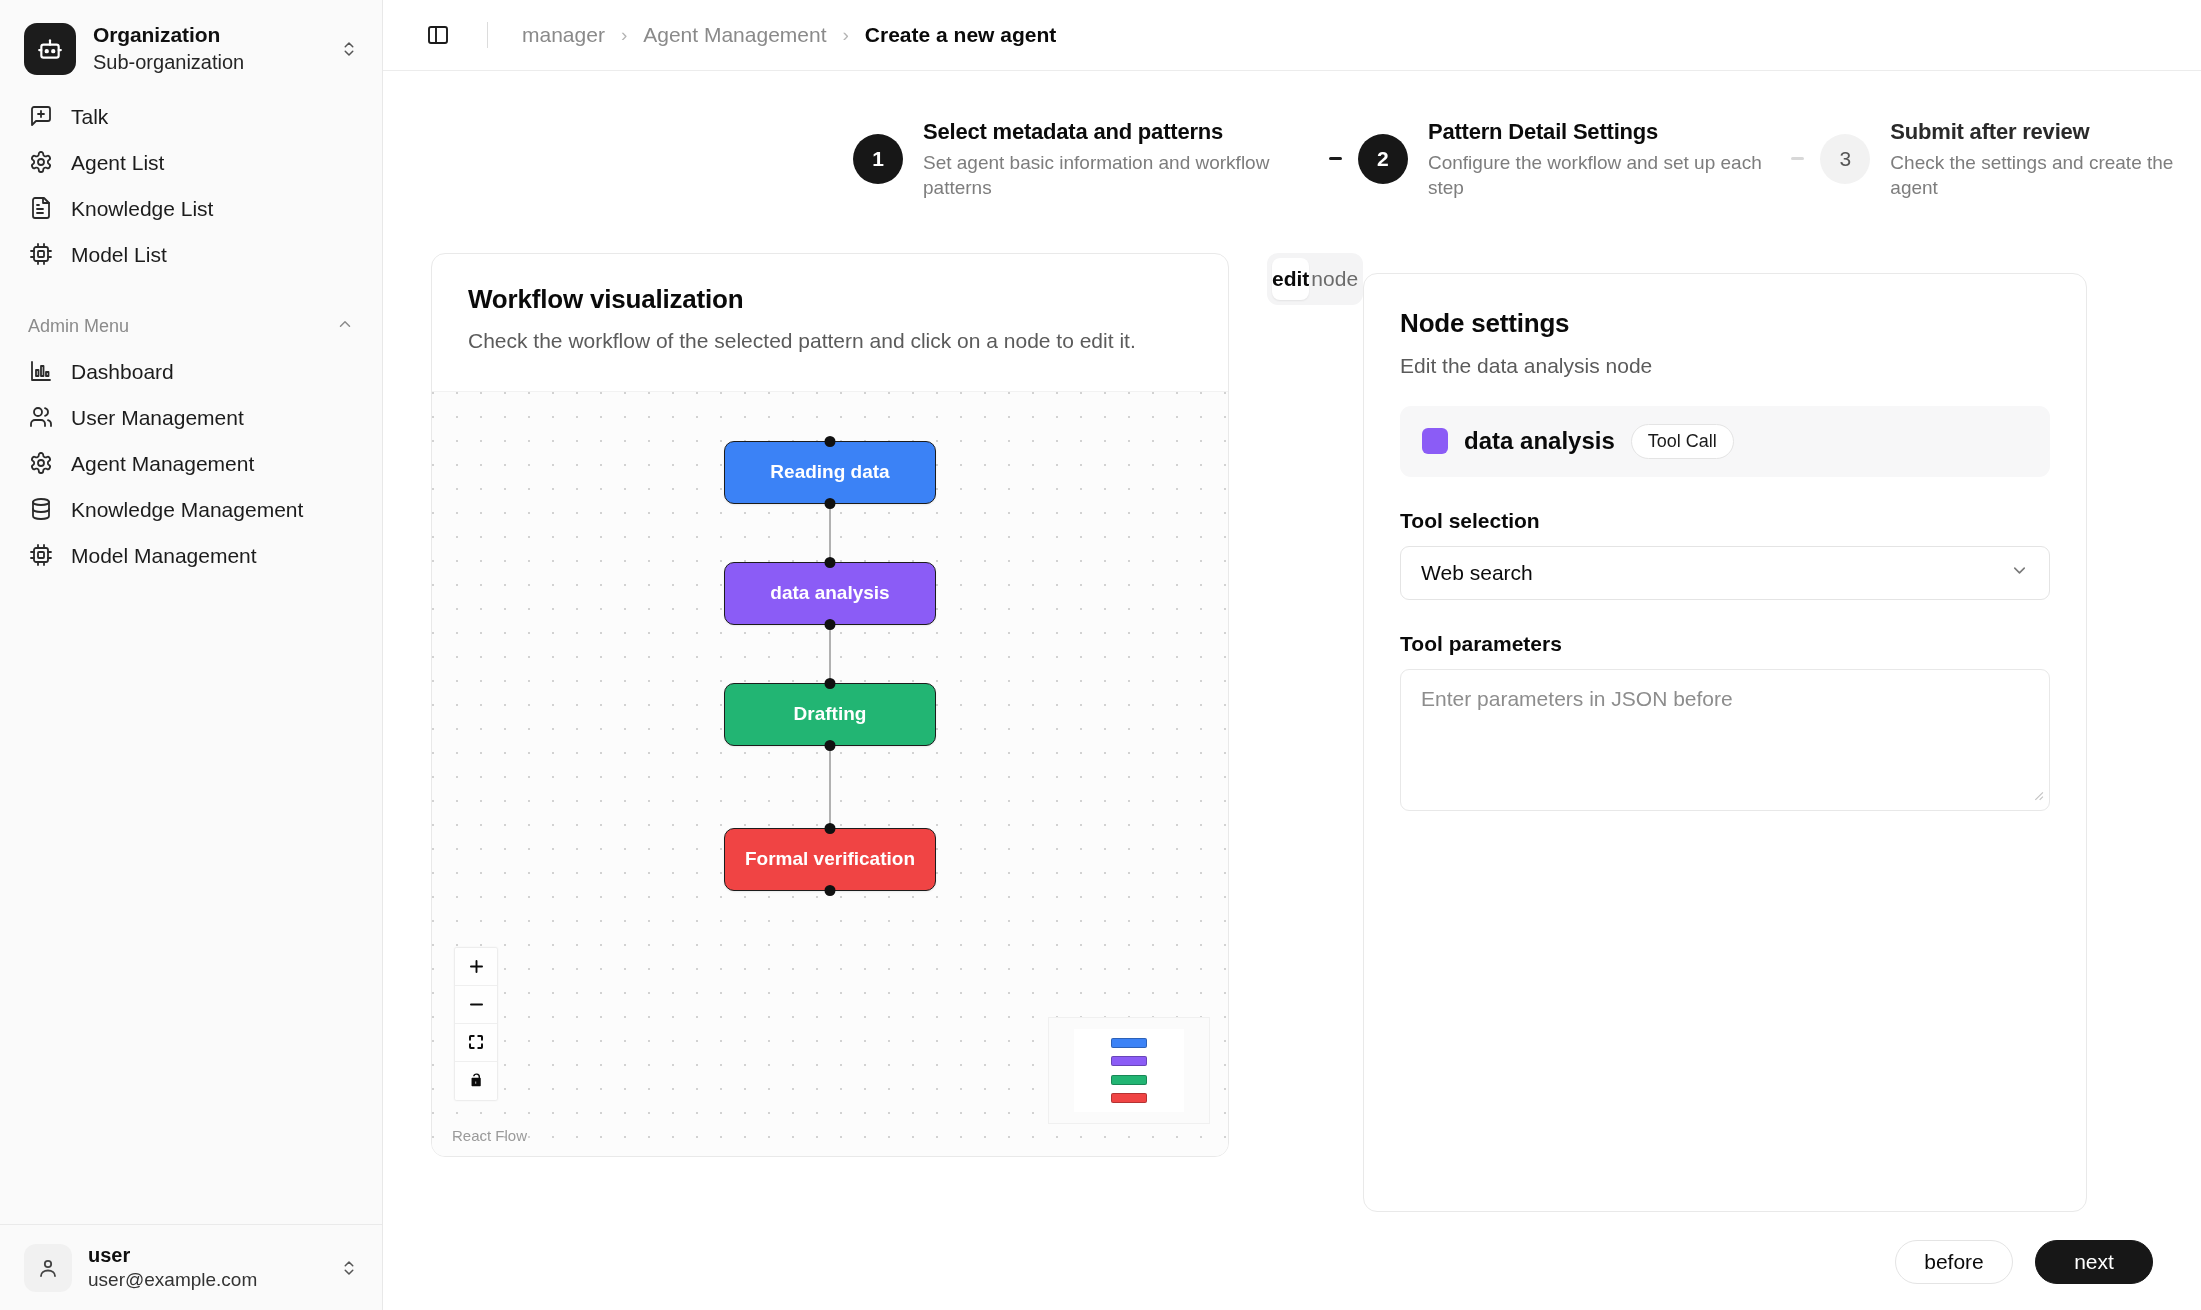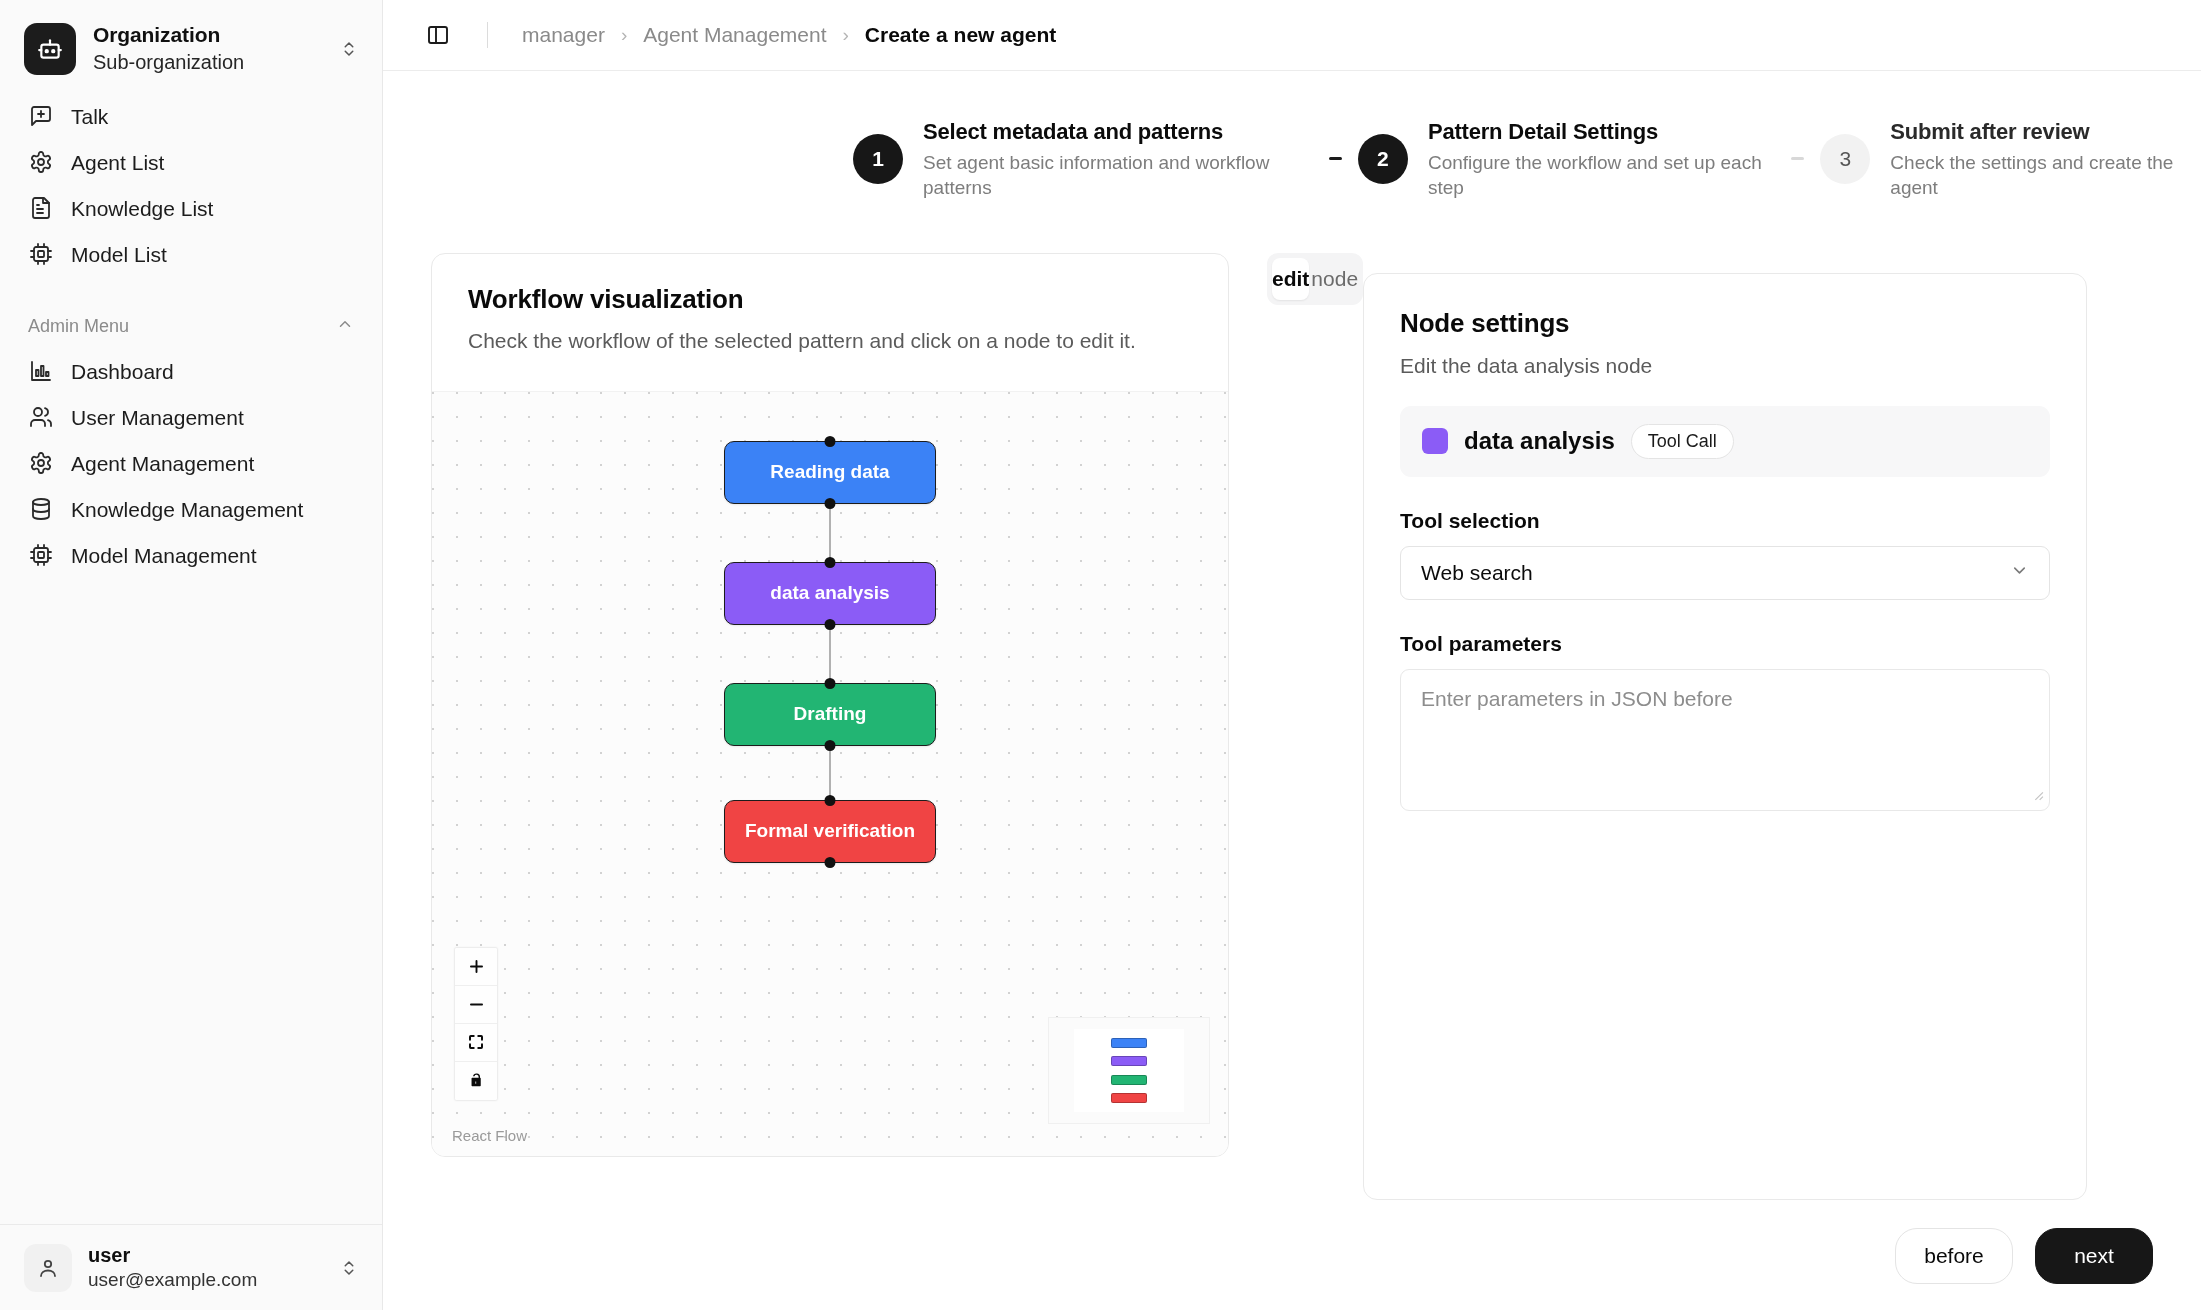--- a/index.html
+++ b/index.html
@@ -203,21 +203,21 @@
     padding: 17px 20px; font-size: 21px; color: #8d8d8d; background: #fff;
     position: relative; cursor: text;
   }
   .ta-grip { position: absolute; right: 5px; bottom: 4px; color: #c4c4c4; }
 
   .footer-actions {
     display: flex; justify-content: flex-end; gap: 22px;
     padding: 28px 48px 26px 0;
   }
   .btn {
-    height: 56px; min-width: 118px; border-radius: 22px; font-size: 21px;
+    height: 44px; min-width: 118px; border-radius: 22px; font-size: 21px;
     display: flex; align-items: center; justify-content: center; cursor: pointer;
     padding: 0 28px;
   }
   .btn-secondary { background: #fff; border: 1px solid #e4e4e4; color: #0a0a0a; }
   .btn-primary { background: #171717; color: #fff; border: 1px solid #171717; }
 </style>
 </head>
 <body>
 
 <div class="app">
@@ -447,21 +447,21 @@
           <div class="node" style="top:170px; background:#8b5cf6;">
             <span class="handle top"></span>
             <span>data analysis</span>
             <span class="handle bot"></span>
           </div>
           <div class="node" style="top:291px; background:#22b573;">
             <span class="handle top"></span>
             <span>Drafting</span>
             <span class="handle bot"></span>
           </div>
-          <div class="node" style="top:408px; background:#f04444;">
+          <div class="node" style="top:436px; background:#f04444;">
             <span class="handle top"></span>
             <span>Formal verification</span>
             <span class="handle bot"></span>
           </div>
 
           <div class="rf-controls">
             <div class="rf-btn">
               <svg width="19" height="19" viewBox="0 0 24 24" fill="none" stroke="currentColor" stroke-width="2.4" stroke-linecap="round">
                   <path d="M12 5v14M5 12h14"></path>
                 </svg>

